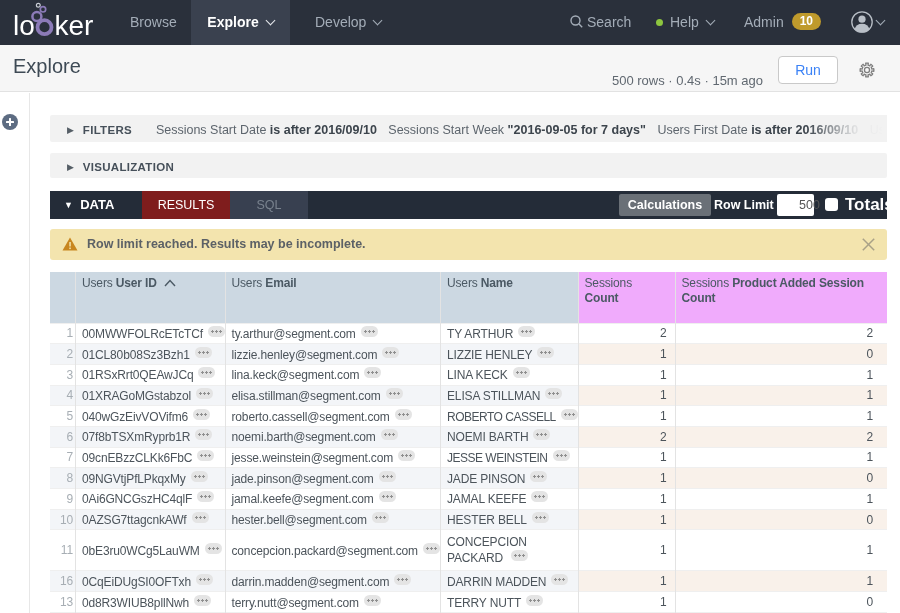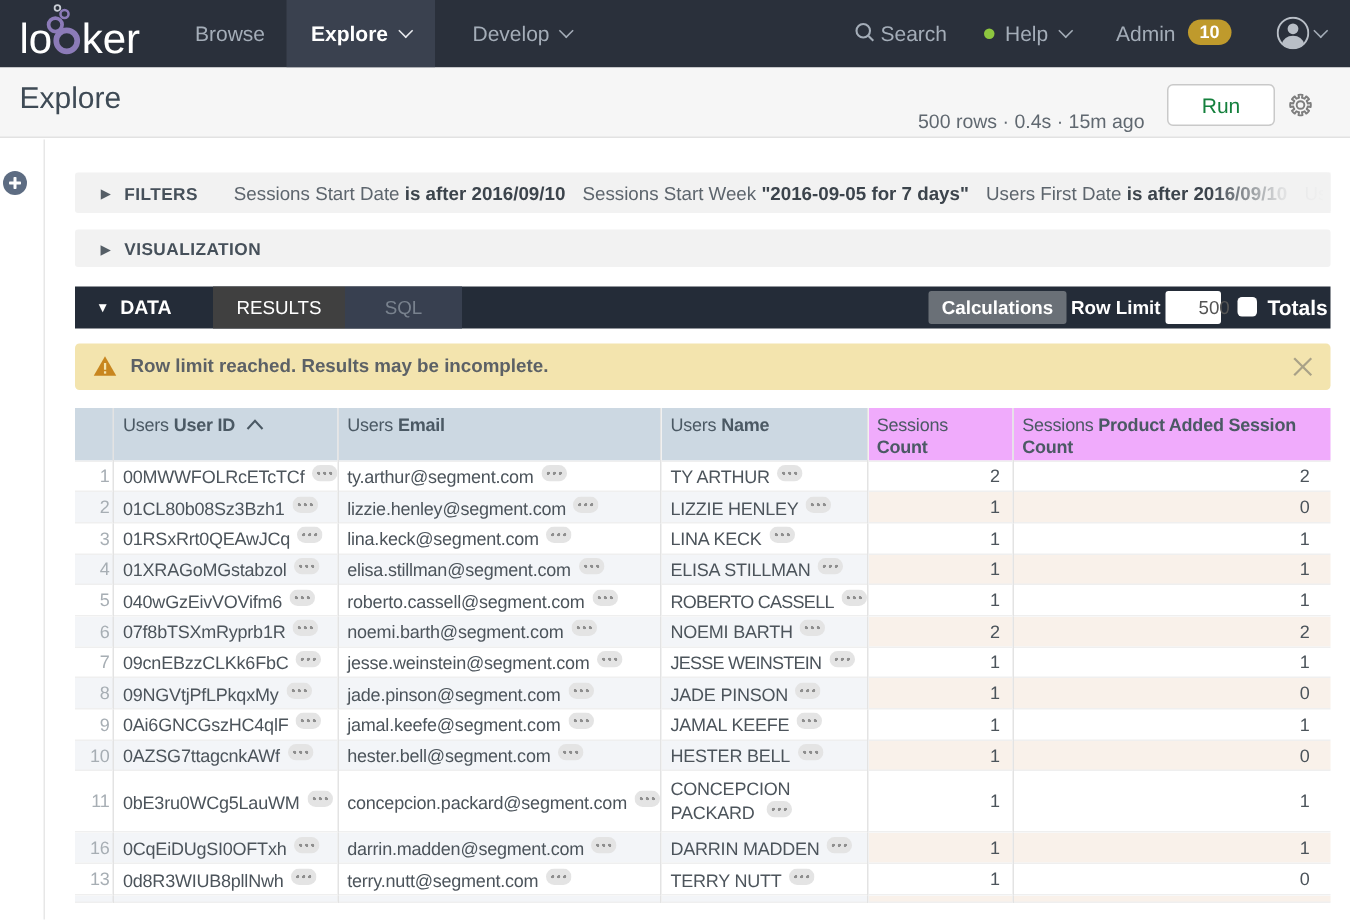--- a/index.html
+++ b/index.html
@@ -13,48 +13,48 @@
 #tab-explore { position:absolute; left:191px; top:0; width:99px; height:45px; background:#3a414f; color:#fff; font-weight:bold; font-size:14px; text-align:center; line-height:45px; }
 .chev { display:inline-block; width:7px; height:7px; border-right:1.6px solid #a4adb8; border-bottom:1.6px solid #a4adb8; transform:rotate(45deg); margin-left:8px; position:relative; top:-3px; }
 .chevw { border-color:#e8eaee; }
 #help-dot { display:inline-block; width:7px; height:7px; border-radius:50%; background:#8dc63f; margin-right:7px; position:relative; top:-1px; }
 #admin-badge { display:inline-block; background:#bf9a2c; color:#fff; font-weight:bold; font-size:12px; line-height:17px; height:17px; border-radius:9px; padding:0 8px; margin-left:8px; position:relative; top:-2px; vertical-align:middle; }
 
 
 #pagehead { position:absolute; left:0; top:45px; width:900px; height:47px; background:#f6f6f6; border-bottom:1px solid #e2e2e2; }
 #pagehead h1 { position:absolute; left:13px; top:10px; font-size:20px; font-weight:normal; color:#3e4a55; }
 #meta { position:absolute; right:137px; top:28px; font-size:13px; color:#606870; }
-#runbtn { position:absolute; left:778px; top:11px; width:72px; height:28px; background:#fff; border:1px solid #c9c9c9; border-radius:4px; color:#15803d; font-size:14px; text-align:center; line-height:26px; }
+#runbtn { position:absolute; left:778px; top:11px; width:60px; height:28px; background:#fff; border:1px solid #c9c9c9; border-radius:4px; color:#3b82f6; font-size:14px; text-align:center; line-height:26px; }
 #gear { position:absolute; left:858px; top:61px; }
 #sideline { position:absolute; left:29px; top:93px; width:1px; height:520px; background:#e7e7e7; }
 #plus { position:absolute; left:2px; top:114px; width:16px; height:16px; }
 
 .panel { position:absolute; left:50px; width:837px; background:#f2f2f2; border-radius:2px; color:#46505a; }
 #filters { top:115px; height:27px; }
 #viz { top:153px; height:25px;text-decoration:underline; }
 .ptitle { font-weight:bold; font-size:11.5px; letter-spacing:0.3px; }
 .tri { display:inline-block; font-size:9px; color:#555e66; position:relative; top:-1px; }
 
 #filters .inner { position:absolute; left:17px; top:0; height:27px; line-height:27px; white-space:nowrap; overflow:hidden; width:815px; }
 #filters .fitem { font-size:12.5px; color:#5d656d; margin-right:7px; }
 #filters .fitem b { color:#3c444c; }
 #ffade { position:absolute; right:0; top:0; width:80px; height:27px; background:linear-gradient(to right, rgba(242,242,242,0), rgba(242,242,242,0.9) 60%, #f2f2f2 100%); }
 #viz .inner { position:absolute; left:17px; top:0; height:25px; line-height:25px; }
 
 
 #databar { position:absolute; left:50px; top:191px; width:837px; height:28px; background:#242c38; color:#fff; }
 #databar .dtitle { position:absolute; left:14px; top:0; height:28px; line-height:28px; font-size:13px; font-weight:bold; color:#fff; }
 .dtab { position:absolute; top:0; height:28px; line-height:28px; text-align:center; font-size:12.5px; }
-#tab-results { left:92px; width:88px; background:#404040; color:#fff; }
+#tab-results { left:92px; width:88px; background:#7f1d1d; color:#fff; }
 #tab-sql { left:180px; width:78px; background:#384050; color:#79828e; }
 #calcbtn { position:absolute; left:569px; top:3px; width:92px; height:22px; background:#6a7077; border-radius:2px; color:#fff; font-weight:bold; font-size:12.5px; text-align:center; line-height:22px; }
 #rowlimit-label { position:absolute; left:664px; top:0; height:28px; line-height:28px; font-size:12.5px; font-weight:bold; color:#fff; }
 #rowlimit-box { position:absolute; left:727px; top:3px; width:37px; height:22px; background:#fff; border-radius:2px; color:#555; font-size:12.5px; line-height:22px; padding-left:22px; }
 #totals-check { position:absolute; left:775px; top:7px; width:13px; height:13px; background:#fff; border-radius:3px; }
-#totals-label { position:absolute; left:795px; top:0; height:28px; line-height:28px; font-size:14px; font-weight:bold; color:#fff; }
+#totals-label { position:absolute; left:795px; top:0; height:28px; line-height:28px; font-size:17px; font-weight:bold; color:#fff; }
 
 
 #banner { position:absolute; left:50px; top:229px; width:837px; height:31px; border-radius:3px; background:#f3e4ae; color:#5c6166; font-size:12.5px;font-weight:bold; }
 #banner .btext { position:absolute; left:37px; top:0; height:31px; line-height:31px; }
 #bx { position:absolute; right:12px; top:9px; }
 
 
 #tbl { position:absolute; left:50px; top:272px; width:837px; border-collapse:collapse; table-layout:fixed; font-size:12px; color:#4c545b; letter-spacing:-0.15px; }
 #tbl td, #tbl th { padding:0 0 0 6px; overflow:hidden; white-space:nowrap; border-left:1px solid #e3e3e3; vertical-align:middle; }
 #tbl th { text-align:left; font-weight:normal; color:#4b5964; vertical-align:top; padding-top:4px; white-space:normal; line-height:15px; }
@@ -168,21 +168,21 @@
 <table id="tbl">
   <colgroup>
     <col style="width:25.5px">
       <col style="width:149.5px">
       <col style="width:215.5px">
     <col style="width:137.5px">
       <col style="width:97px">
       <col style="width:212px">
   </colgroup>
   <tbody>
-      <tr style="height:35px;padding-left:28px;">
+      <tr style="height:51px;padding-left:28px;">
     <th class="dim num"></th>
     <th class="dim">Users <b>User ID</b> <svg width="12" height="8" viewBox="0 0 12 8" style="margin-left:4px;">
             <path d="M1 7 L6 1.5 L11 7" fill="none" stroke="#4b5964" stroke-width="1.4"></path>
           </svg></th>
     <th class="dim">Users <b>Email</b></th>
     <th class="dim">Users <b>Name</b></th>
     <th class="mea">Sessions<br><b>Count</b></th>
     <th class="mea">Sessions <b>Product Added Session Count</b></th>
   </tr>
   <tr style="height:20.7px;">

